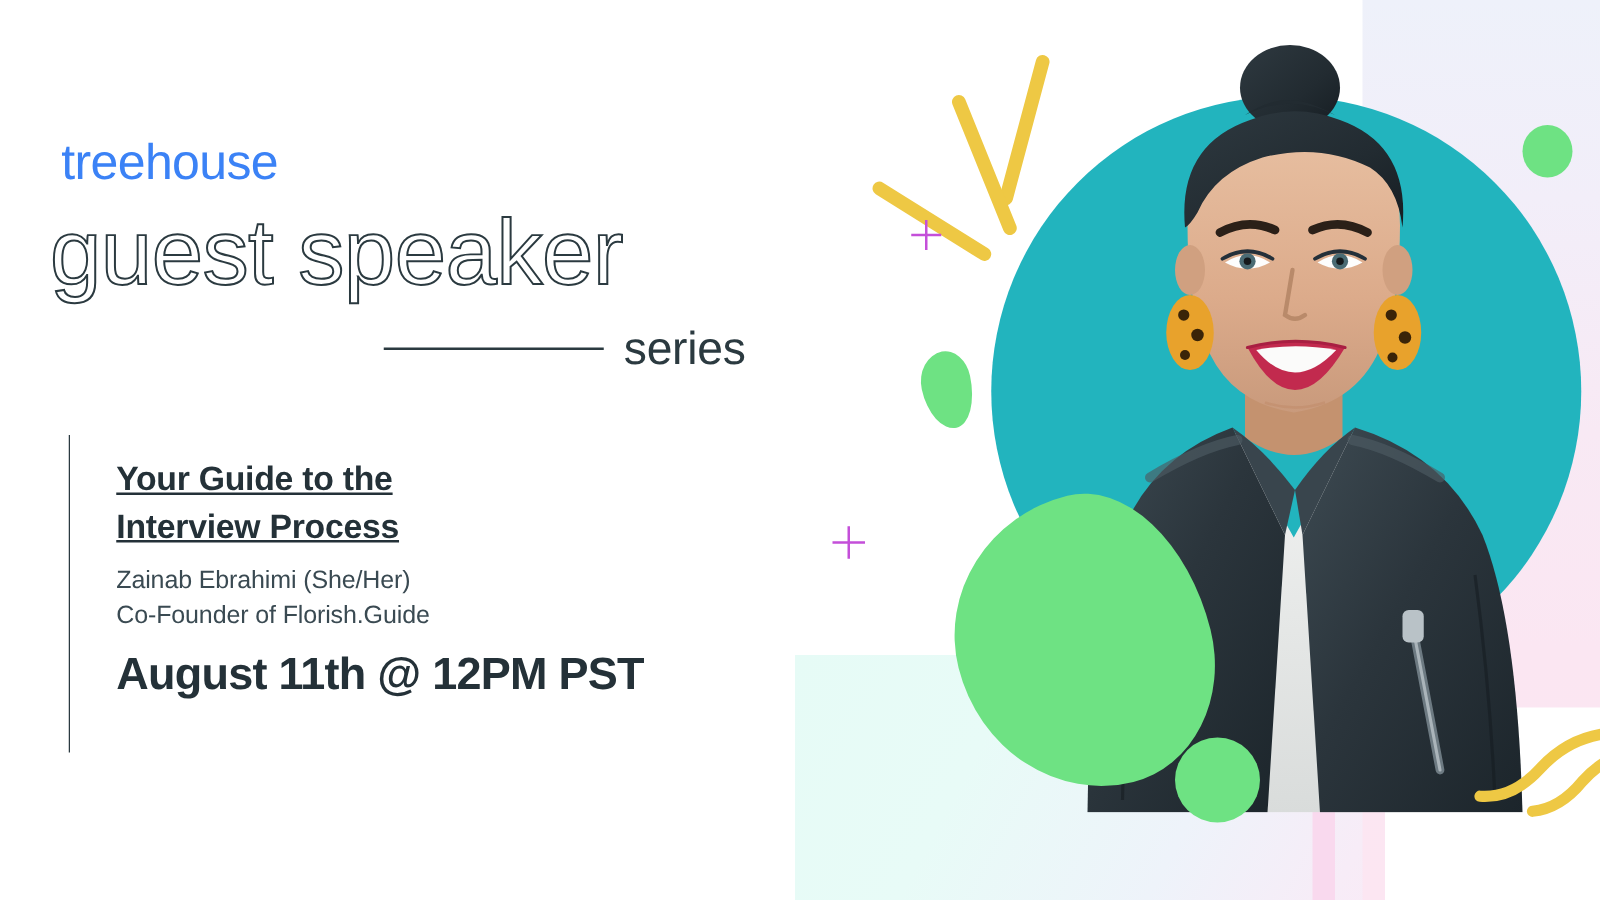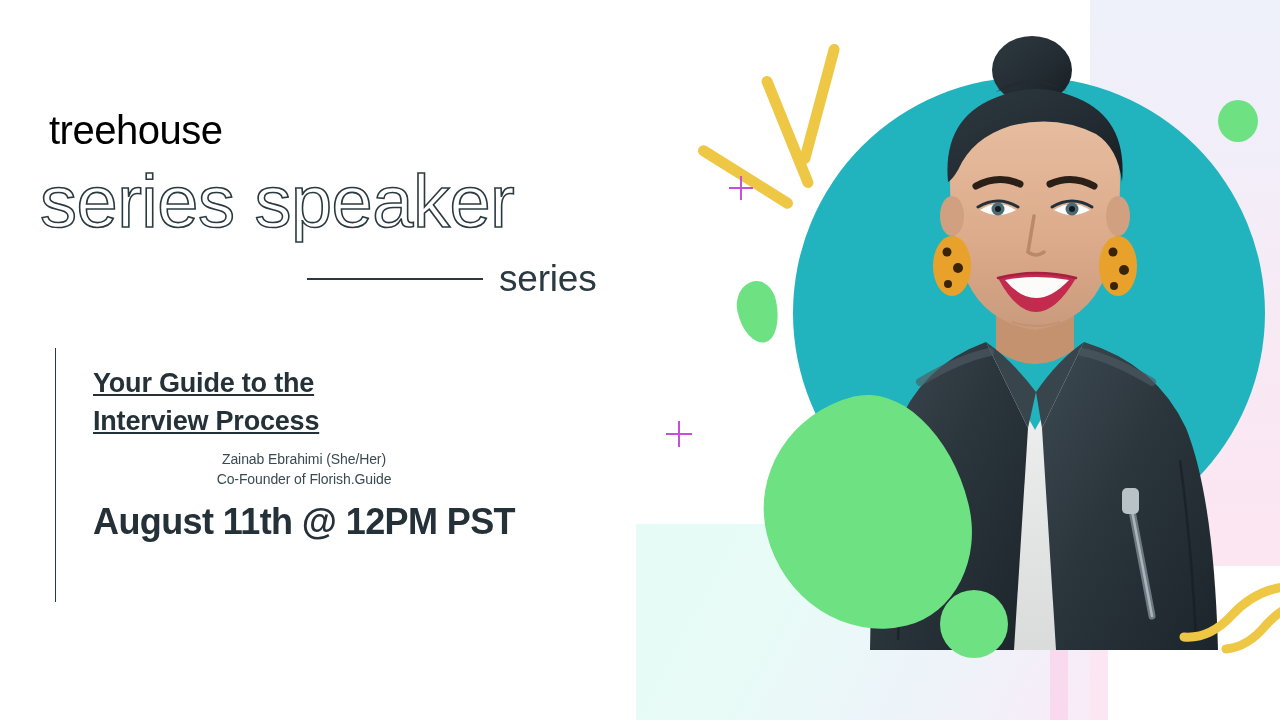--- a/index.html
+++ b/index.html
@@ -116,21 +116,21 @@
   .cross-1 { left:729px; top:176px; width:24px; height:24px; }
   .cross-2 { left:666px; top:421px; width:26px; height:26px; }
 
   
   .brand {
     position:absolute;
     left:49px; top:108px;
     font-size:40px;
     font-weight:400;
     letter-spacing:-0.5px;
-    color:#000000;
+    color:#3b82f6;
     white-space:nowrap;
   }
 
   .headline-outline {
     position:absolute;
     left:40px; top:165px;
     font-size:74px;
     line-height:1;
     font-weight:400;
     letter-spacing:-0.5px;
@@ -172,27 +172,26 @@
     font-size:27px;
     line-height:1.42;
     font-weight:600;
     color:#243138;
     letter-spacing:-0.2px;
     margin-top:16px;
     white-space:pre-line;
     text-decoration:underline;
   }
   .speaker-name, .speaker-role {
-    font-size:14px;
+    font-size:20px;
     line-height:1.42;
     font-weight:400;
     color:#3a4a52;
     letter-spacing:-0.1px;
     white-space:nowrap;
-    text-align:center;
   }
   .speaker-name { margin-top:9px; }
   .event-when {
     margin-top:12px;
     font-size:36px;
     font-weight:700;
     color:#243138;
     letter-spacing:-0.6px;
     white-space:nowrap;
     text-align:center;
@@ -342,21 +341,21 @@
     <svg width="90" height="70" viewBox="0 0 90 70">
       <path d="M4 54 Q26 52 44 30 Q62 10 86 6" stroke="#eec844" stroke-width="9" fill="none" stroke-linecap="round"></path>
     </svg>
   </div>
 
   <div class="cross cross-1"></div>
   <div class="cross cross-2"></div>
 
   <div class="brand">treehouse</div>
 
-  <div class="headline-outline">series speaker</div>
+  <div class="headline-outline">guest speaker</div>
 
   <div class="series-row">
     <span class="series-rule"></span>
     <span class="series-label">series</span>
   </div>
 
   <div class="detail-block">
     <div class="talk-title">Your Guide to the
 Interview Process</div>
     <div class="speaker-name">Zainab Ebrahimi (She/Her)</div>

